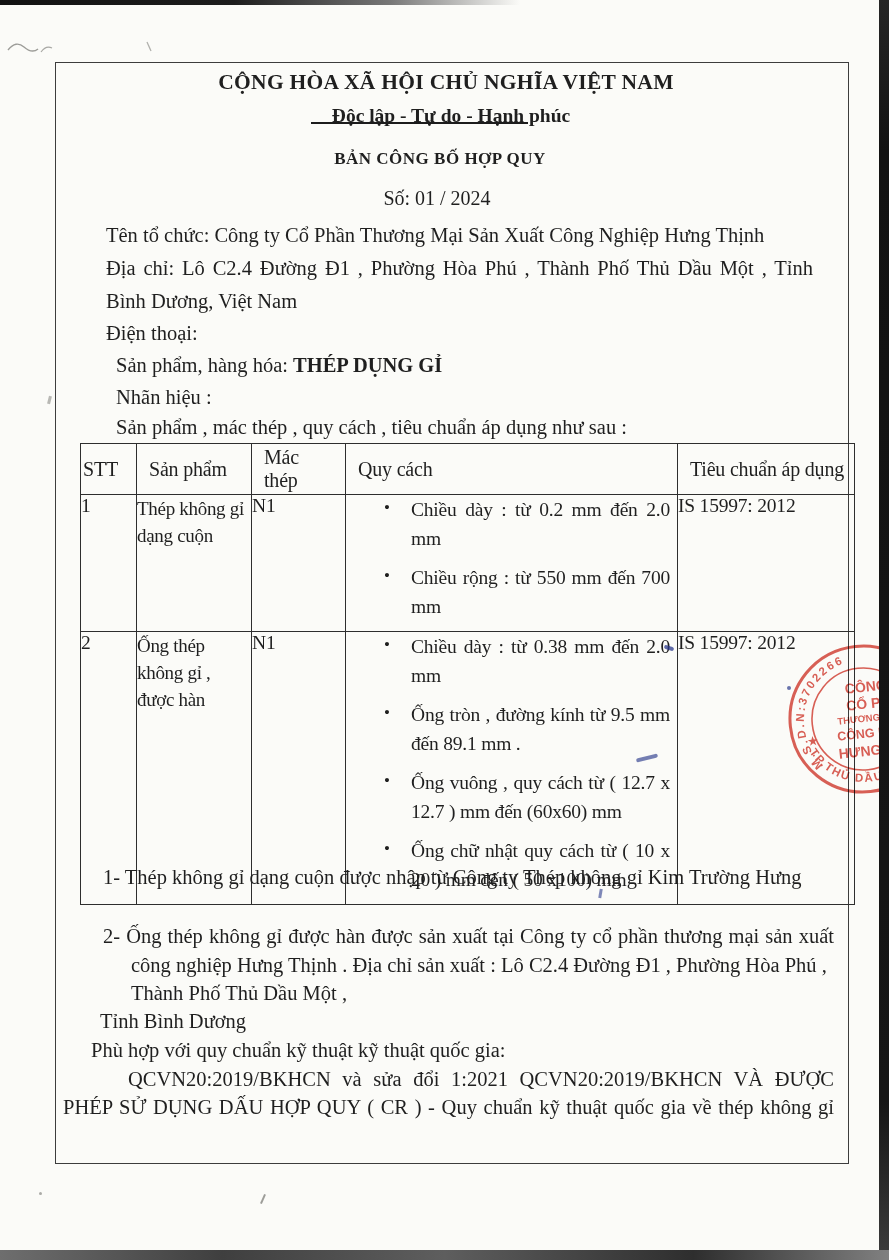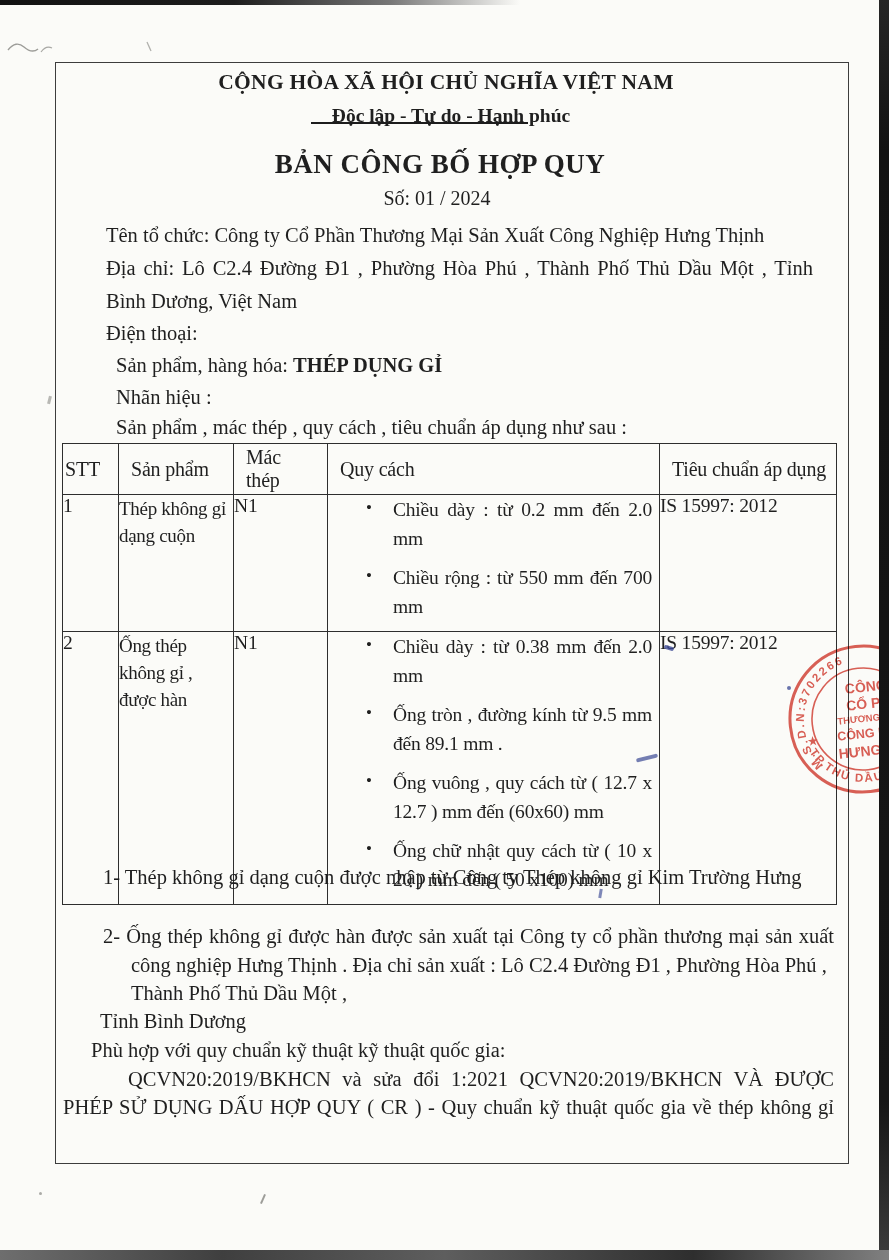--- a/index.html
+++ b/index.html
@@ -16,28 +16,28 @@
     background:linear-gradient(180deg,#262626,#121212 12%,#161616 88%,#3a3a3a);z-index:40;}
   .band-bottom{position:absolute;left:0;top:1250px;width:889px;height:10px;
     background:linear-gradient(90deg,#6e6e6e,#3f3f3f 25%,#5e5e5e 50%,#2e2e2e 78%,#808080);z-index:41;}
   .frame{position:absolute;left:55px;top:62px;width:792px;height:1100px;
     border:1.5px solid #3d3d3d;}
   
   .cline{position:absolute;transform:translateX(-50%);white-space:nowrap;}
   .republic{left:446px;top:70px;font-size:21.5px;font-weight:bold;letter-spacing:.3px;}
   .motto{left:451px;top:96px;font-size:19.5px;font-weight:bold;margin-top:9px;}
   .motto-rule{position:absolute;left:311px;top:122px;width:217px;height:2px;background:#1c1c1c;}
-  .doc-title{left:440px;top:149px;font-size:27px;font-weight:bold;letter-spacing:.5px;}
+  .doc-title{left:440px;top:149px;font-size:17px;font-weight:bold;letter-spacing:.5px;}
   .doc-number{left:437px;top:187px;font-size:20px;}
   
   .bline{position:absolute;font-size:20.5px;line-height:26px;white-space:nowrap;}
   .just{white-space:normal;text-align:justify;text-align-last:justify;}
   .b-bold{font-weight:bold;}
   
-  table.spec{position:absolute;left:62px;top:443px;border-collapse:collapse;table-layout:fixed;
+  table.spec{position:absolute;left:80px;top:443px;border-collapse:collapse;table-layout:fixed;
     font-size:19.5px;letter-spacing:-0.2px;}
   table.spec td,table.spec th{border:1.5px solid #2e2e2e;vertical-align:top;
     font-weight:normal;text-align:left;padding:0;}
   tr.hrow{height:39px;}
   tr.hrow th{vertical-align:middle;padding:2px 8px 2px 12px;font-size:20px;}
   th.c-stt{text-align:center;padding-left:2px !important;}
   tr.r1{height:102px;} tr.r2{height:242px;}
   td.stt{text-align:center;padding-top:10px;}
   td.sp{padding:10px 10px 0 11px;text-align:justify;font-size:19px;line-height:27px;letter-spacing:-0.3px;}
   td.mt{text-align:center;padding-top:10px;}

